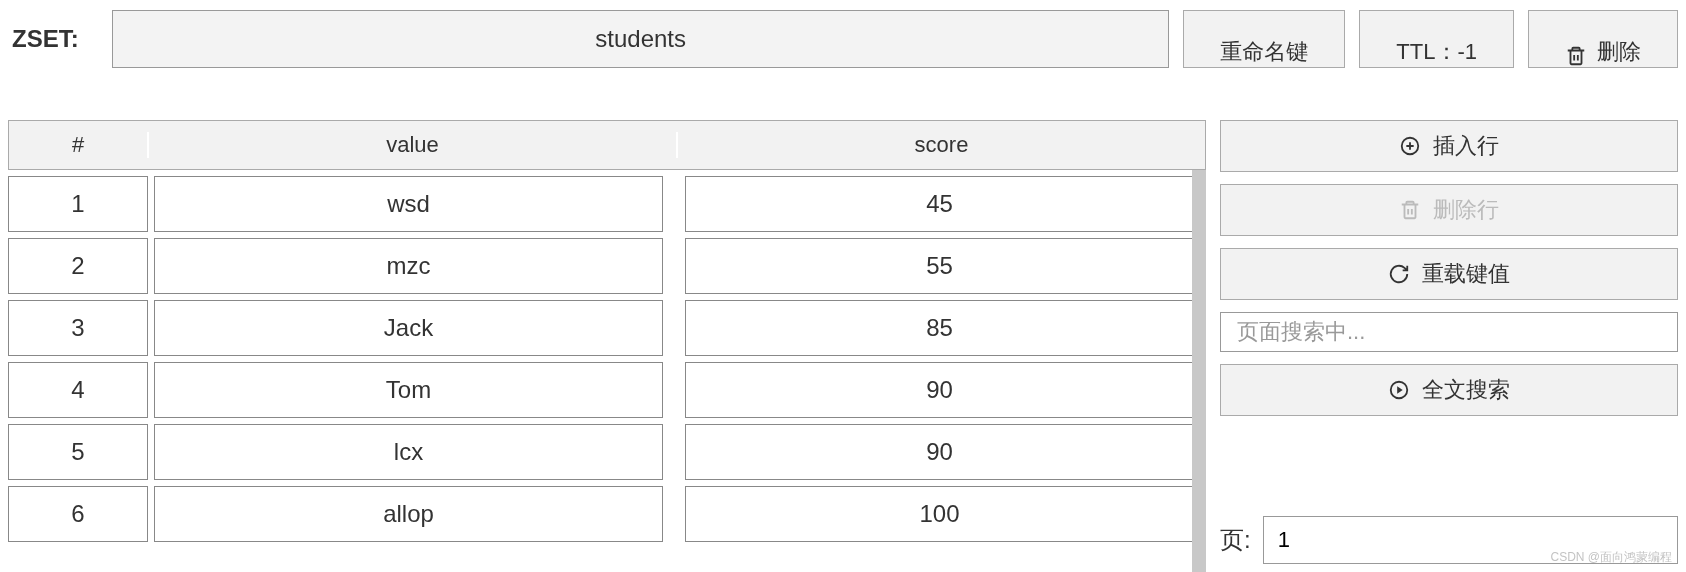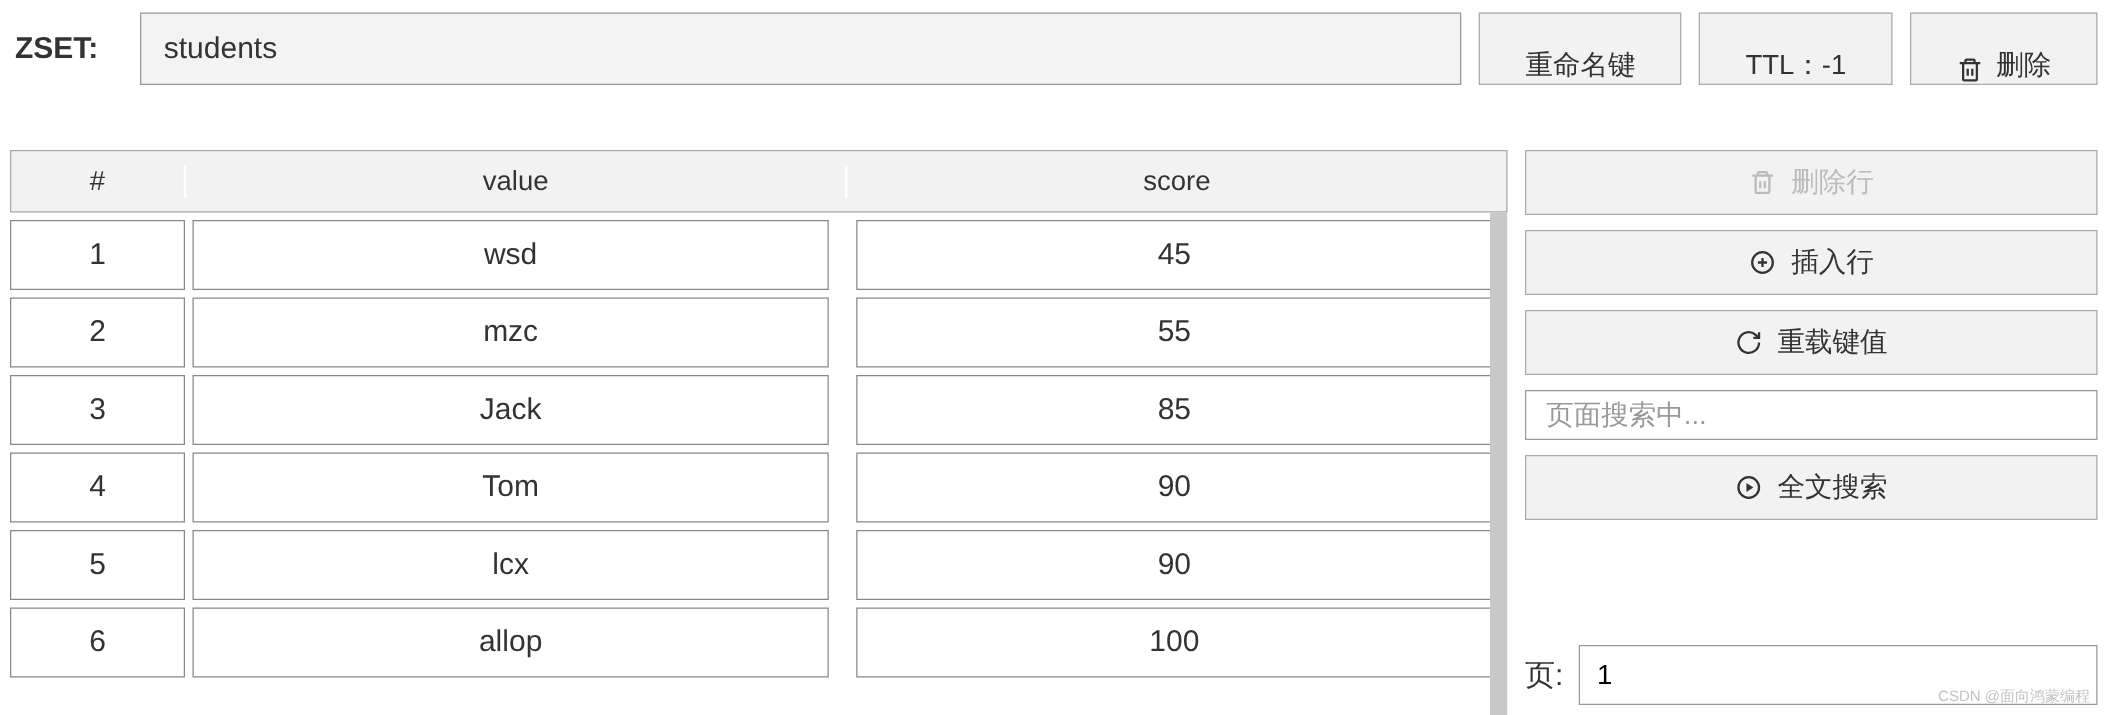--- a/index.html
+++ b/index.html
@@ -36,20 +36,21 @@
       min-width: 90px;
     }
     .key-input {
       flex: 1;
       height: 58px;
       border: 1px solid #999;
       background: #f3f3f3;
       font-size: 24px;
       padding: 0 18px;
       color: #333;
+      text-align: center;
     }
     .btn {
       height: 58px;
       border: 1px solid #aaa;
       background: #f2f2f2;
       font-size: 22px;
       padding: 0 36px;
       display: flex;
       align-items: flex-end;
       justify-content: center;
@@ -249,36 +250,36 @@
               <div class="td td-score">100</div>
             </div>
           </div>
         <div class="scrollbar-track">
           <div class="scrollbar-thumb"></div>
         </div>
       </div>
     </div>
 
     <div class="right-pane">
-      <button class="side-btn disabled">
-        <span class="icon">
-          <svg width="22" height="22" viewBox="0 0 24 24" fill="none" stroke="#bbb" stroke-width="2">
-              <path d="M3 6h18M8 6V4a1 1 0 011-1h6a1 1 0 011 1v2m2 0v14a1 1 0 01-1 1H7a1 1 0 01-1-1V6h12zM10 11v6M14 11v6"></path>
-            </svg>
-        </span>
-        <span>删除行</span>
-      </button>
       <button class="side-btn">
         <span class="icon">
           <svg width="22" height="22" viewBox="0 0 24 24" fill="none" stroke="#333" stroke-width="2">
               <circle cx="12" cy="12" r="9"></circle>
               <path d="M12 8v8M8 12h8"></path>
             </svg>
         </span>
         <span>插入行</span>
+      </button>
+      <button class="side-btn disabled">
+        <span class="icon">
+          <svg width="22" height="22" viewBox="0 0 24 24" fill="none" stroke="#bbb" stroke-width="2">
+              <path d="M3 6h18M8 6V4a1 1 0 011-1h6a1 1 0 011 1v2m2 0v14a1 1 0 01-1 1H7a1 1 0 01-1-1V6h12zM10 11v6M14 11v6"></path>
+            </svg>
+        </span>
+        <span>删除行</span>
       </button>
       <button class="side-btn">
         <span class="icon">
           <svg width="22" height="22" viewBox="0 0 24 24" fill="none" stroke="#333" stroke-width="2">
               <path d="M21 12a9 9 0 11-3-6.7L21 8M21 3v5h-5"></path>
             </svg>
         </span>
         <span>重载键值</span>
       </button>
       <input class="search-input" type="text" placeholder="页面搜索中..." style="">

